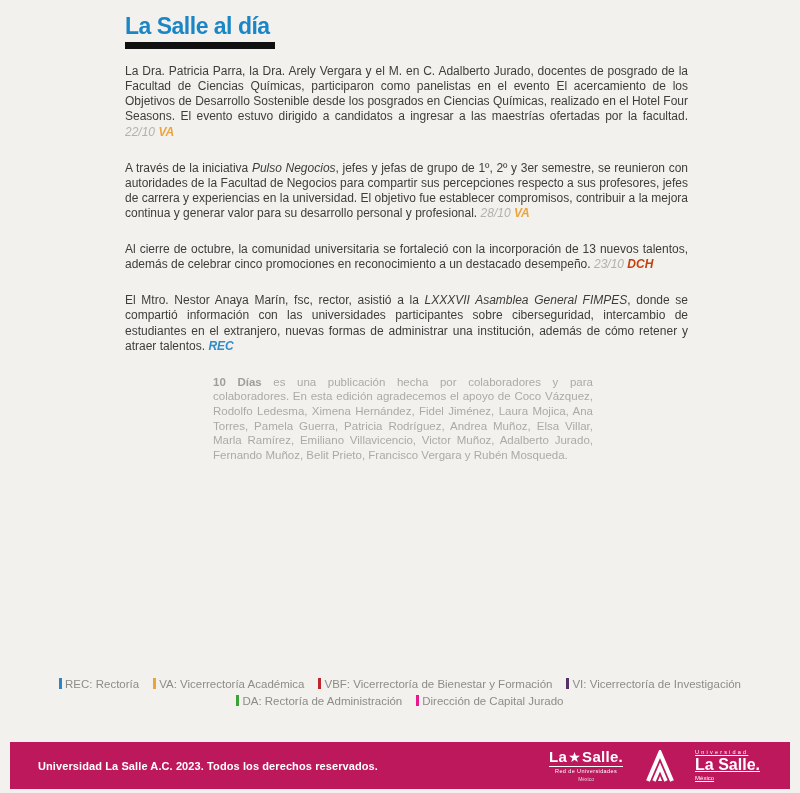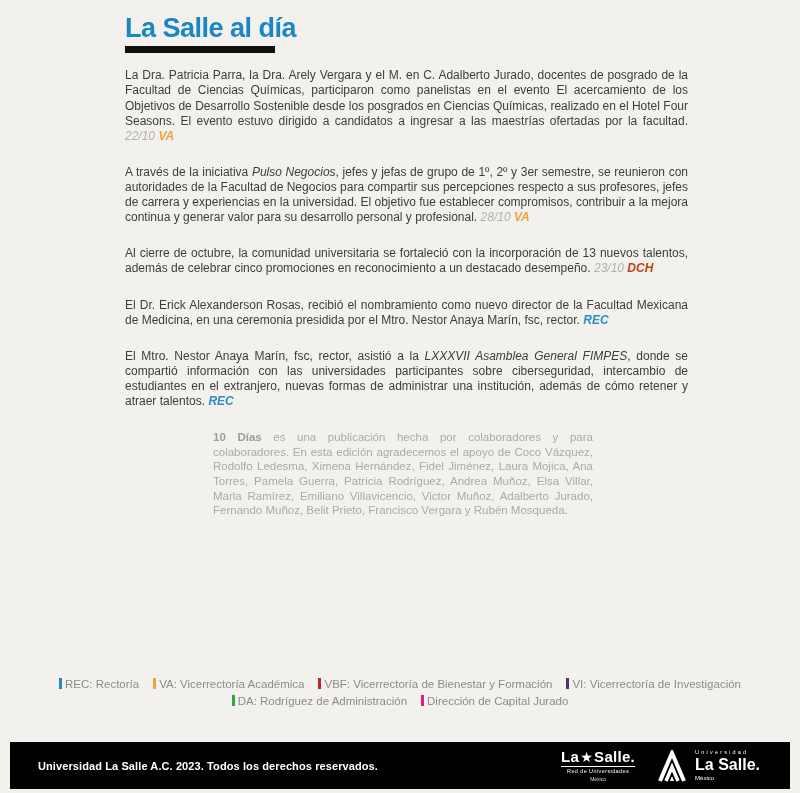--- a/index.html
+++ b/index.html
@@ -7,21 +7,21 @@
   body {
     background:#f2f1ee;
     font-family:"Liberation Sans", "DejaVu Sans", sans-serif;
     position:relative;
     overflow:hidden;
     color:#3e3d3b;
   }
   .content { padding:14px 0 0 125px; width:688px; }
   .page-title {
     color:#1b86c6;
-    font-size:27px;
+    font-size:23px;
     font-weight:bold;
     letter-spacing:-0.5px;
     line-height:1.05;
   }
   .title-underline { width:150px; height:7px; background:#101010; margin-top:4px; }
   .articles { margin-top:15px; width:563px; }
   .articles p {
     font-size:12px;
     line-height:1.26;
     text-align:justify;
@@ -56,60 +56,59 @@
   .legend-bar {
     display:inline-block;
     width:3px; height:11px;
     margin-right:3px;
     vertical-align:-1px;
   }
   .footer {
     position:absolute;
     left:10px; right:10px; bottom:4px;
     height:47px;
-    background:#000000;
+    background:#be185d;
     display:flex;
     align-items:center;
     justify-content:space-between;
     padding:0 30px 0 28px;
     color:#fff;
   }
   .copyright { font-size:11px; font-weight:bold; letter-spacing:0.1px; }
   .logos { display:flex; align-items:center; gap:22px; }
   .logo-red { text-align:center; line-height:1; }
   .logo-red-main { font-size:15px; font-weight:bold; letter-spacing:0.3px; }
   .logo-red-main .star { font-size:14px; padding:0 1px; }
   .logo-red-line { border-top:1px solid #fff; margin:2px 0 2px 0; }
   .logo-red-sub1 { font-size:5.5px; letter-spacing:0.4px; }
   .logo-red-sub2 { font-size:5px; margin-top:2px; color:#dcdcdc; }
-  .logo-ulsa { display:flex; align-items:center; gap:8px; }
+  .logo-ulsa { display:flex; align-items:center; gap:20px;text-decoration:underline; }
   .logo-ulsa-text { line-height:1; }
   .logo-ulsa-top { font-size:5.5px; letter-spacing:2.2px; margin-bottom:2px; }
   .logo-ulsa-main { font-size:16px; font-weight:bold; }
   .logo-ulsa-sub { font-size:6px; margin-top:2px; }
 </style>
 </head>
 <body>
 
 <div class="content">
   <h1 class="page-title">La Salle al día</h1>
   <div class="title-underline"></div>
   <div class="articles">
       <p><span class="seg-normal">La Dra. Patricia Parra, la Dra. Arely Vergara y el M. en C. Adalberto Jurado, docentes de posgrado de la Facultad de Ciencias Químicas, participaron como panelistas en el evento El acercamiento de los Objetivos de Desarrollo Sostenible desde los posgrados en Ciencias Químicas, realizado en el Hotel Four Seasons. El evento estuvo dirigido a candidatos a ingresar a las maestrías ofertadas por la facultad. </span><span class="seg-date">22/10 </span><span class="seg-tag" style="color: rgb(236, 165, 60);">VA</span></p>
       <p><span class="seg-normal">A través de la iniciativa </span><span class="seg-italic">Pulso Negocios</span><span class="seg-normal">, jefes y jefas de grupo de 1º, 2º y 3er semestre, se reunieron con autoridades de la Facultad de Negocios para compartir sus percepciones respecto a sus profesores, jefes de carrera y experiencias en la universidad. El objetivo fue establecer compromisos, contribuir a la mejora continua y generar valor para su desarrollo personal y profesional. </span><span class="seg-date">28/10 </span><span class="seg-tag" style="color: rgb(236, 165, 60);">VA</span></p>
       <p><span class="seg-normal">Al cierre de octubre, la comunidad universitaria se fortaleció con la incorporación de 13 nuevos talentos, además de celebrar cinco promociones en reconocimiento a un destacado desempeño. </span><span class="seg-date">23/10 </span><span class="seg-tag" style="color: #c2410c;">DCH</span></p>
-      <p><span class="seg-normal">El Dr. Erick Alexanderson Rosas, recibió el nombramiento como nuevo director de la Facultad Mexicana de Medicina, en una ceremonia presidida por el Mtro. Nestor Anaya Marín, fsc, rector. </span><span class="seg-tag" style="color: rgb(49, 141, 199);">REC</span></p>
       <p><span class="seg-normal">El Mtro. Nestor Anaya Marín, fsc, rector, asistió a la </span><span class="seg-italic">LXXXVII Asamblea General FIMPES</span><span class="seg-normal">, donde se compartió información con las universidades participantes sobre ciberseguridad, intercambio de estudiantes en el extranjero, nuevas formas de administrar una institución, además de cómo retener y atraer talentos. </span><span class="seg-tag" style="color: rgb(49, 141, 199);">REC</span></p>
     </div>
   <p class="credits"><b>10 Días</b><span> es una publicación hecha por colaboradores y para colaboradores. En esta edición agradecemos el apoyo de Coco Vázquez, Rodolfo Ledesma, Ximena Hernández, Fidel Jiménez, Laura Mojica, Ana Torres, Pamela Guerra, Patricia Rodríguez, Andrea Muñoz, Elsa Villar, Marla Ramírez, Emiliano Villavicencio, Victor Muñoz, Adalberto Jurado, Fernando Muñoz, Belit Prieto, Francisco Vergara y Rubén Mosqueda.</span></p>
 </div>
 
 <div class="legend">
     <div class="legend-row"><span class="legend-item"><span class="legend-bar" style="background: rgb(44, 134, 197);"></span><span>REC: Rectoría</span></span><span class="legend-item"><span class="legend-bar" style="background: rgb(237, 164, 51);"></span><span>VA: Vicerrectoría Académica</span></span><span class="legend-item"><span class="legend-bar" style="background: rgb(191, 37, 44);"></span><span>VBF: Vicerrectoría de Bienestar y Formación</span></span><span class="legend-item"><span class="legend-bar" style="background: rgb(83, 50, 100);"></span><span>VI: Vicerrectoría de Investigación</span></span></div>
-    <div class="legend-row"><span class="legend-item"><span class="legend-bar" style="background: rgb(59, 164, 56);"></span><span>DA: Rodríguez de Administración</span></span><span class="legend-item"><span class="legend-bar" style="background: rgb(233, 24, 140);"></span><span>Dirección de Capital Jurado</span></span></div>
+    <div class="legend-row"><span class="legend-item"><span class="legend-bar" style="background: rgb(59, 164, 56);"></span><span>DA: Rectoría de Administración</span></span><span class="legend-item"><span class="legend-bar" style="background: rgb(233, 24, 140);"></span><span>Dirección de Capital Jurado</span></span></div>
   </div>
 
 <div class="footer">
   <div class="copyright">Universidad La Salle A.C. 2023. Todos los derechos reservados.</div>
   <div class="logos">
     <div class="logo-red">
       <div class="logo-red-main"><span>La</span><span class="star">★</span><span>Salle.</span></div>
       <div class="logo-red-line"></div>
       <div class="logo-red-sub1">Red de Universidades</div>
       <div class="logo-red-sub2">México</div>

